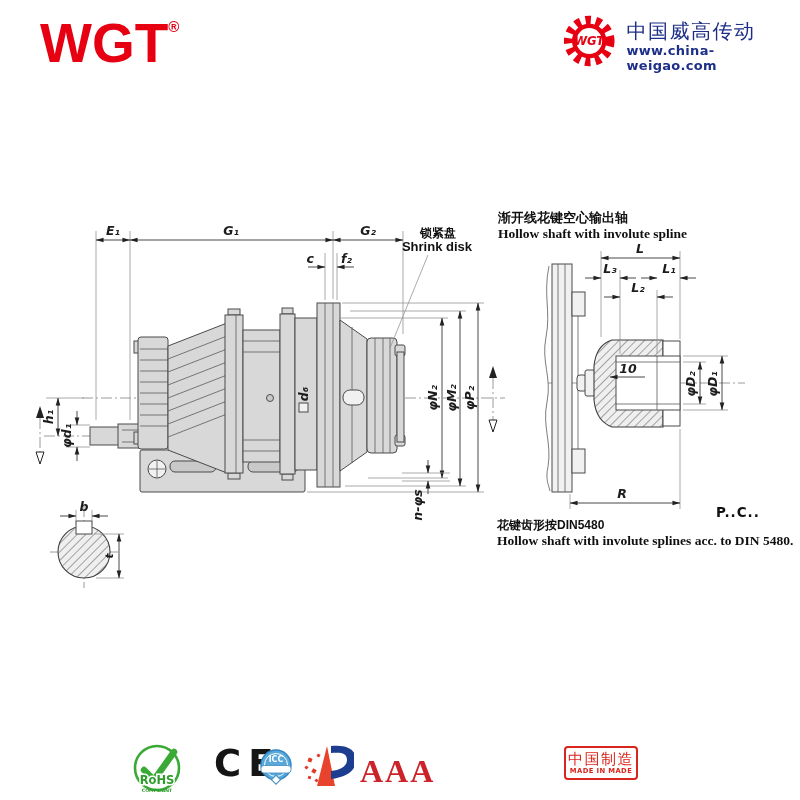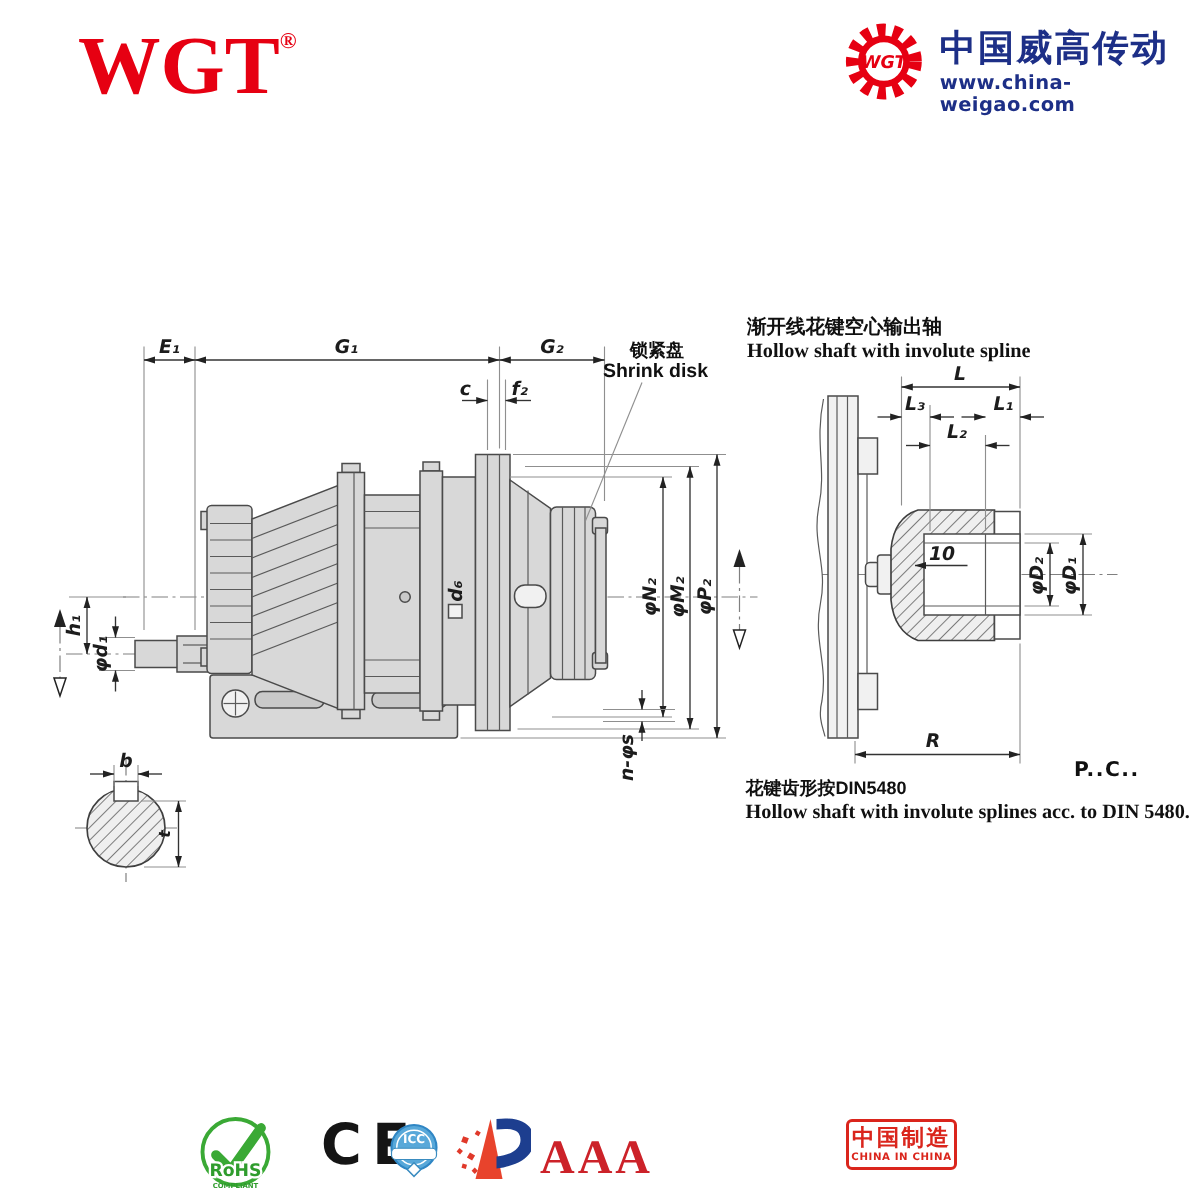--- a/index.html
+++ b/index.html
@@ -5,26 +5,26 @@
   :root{
     --red:#e60012; --navy:#1d2f87; --green:#3aa935; --blue:#4a9fd4;
     --ink:#2a2a2a; --metal:#d8d8d8; --stamp:#da251c;
   }
   html,body{margin:0;padding:0;background:#fff;}
   .page{position:relative;width:800px;height:800px;background:#fff;overflow:hidden;
         font-family:"DejaVu Sans",sans-serif;}
   .abs{position:absolute;}
 
   
-  #wgt-logo{left:52px;top:16px;font-weight:900;font-size:55px;line-height:1;
-            color:var(--red);letter-spacing:0px;font-family:Liberation Serif, serif;}
+  #wgt-logo{left:40px;top:16px;font-weight:900;font-size:55px;line-height:1;
+            color:var(--red);letter-spacing:0px;font-family:Liberation Sans, sans-serif;}
   #wgt-logo .reg{font-size:15px;vertical-align:30px;font-weight:bold;}
   .brand{left:562px;top:13px;display:flex;gap:9px;align-items:flex-start;}
   .brand-text{display:flex;flex-direction:column;margin-top:6px;}
-  .brand-name{font-size:24px;font-weight:bold;color:var(--navy);letter-spacing:1.5px;
+  .brand-name{font-size:20px;font-weight:normal;color:var(--navy);letter-spacing:1.5px;
               line-height:1.2;font-family:"Liberation Sans","DejaVu Sans",sans-serif;}
   .brand-site{font-size:13px;font-weight:bold;color:var(--navy);letter-spacing:.3px;}
 
   
   .dim{font:italic bold 12.5px "DejaVu Sans",sans-serif;fill:#1c1c1c;}
   .dimS{font:italic bold 10.5px "DejaVu Sans",sans-serif;fill:#1c1c1c;}
   .cjk{font:bold 13px "Liberation Sans","DejaVu Sans",sans-serif;fill:#101010;}
   .cjkS{font:bold 12px "Liberation Sans","DejaVu Sans",sans-serif;fill:#101010;}
   .en{font:bold 13px "Liberation Sans","DejaVu Sans",sans-serif;fill:#101010;}
   .serifT{font:bold 13.5px "Liberation Serif",serif;fill:#101010;}
@@ -43,21 +43,21 @@
   .footer{left:130px;top:740px;width:560px;height:58px;}
   .ce{left:60px;top:2px;font-family:"DejaVu Sans",sans-serif;font-weight:bold;
       font-size:37px;color:#151515;letter-spacing:7px;transform:scaleY(1.02);margin-left:24px;}
   .aaa{left:230px;top:13px;font-family:"Liberation Serif",serif;font-weight:bold;
        font-size:32px;color:#cc2229;letter-spacing:2px;}
   .slogan{left:298px;top:12px;font-size:24px;font-weight:bold;color:var(--red);
           letter-spacing:1px;font-family:"Liberation Sans","DejaVu Sans",sans-serif;}
   .stamp{left:434px;top:6px;width:70px;height:30px;border:2.5px solid var(--stamp);
          border-radius:4px;display:flex;flex-direction:column;align-items:center;
          justify-content:center;color:var(--stamp);}
-  .stamp .l1{font-size:15px;font-weight:700;letter-spacing:1.5px;line-height:1.05;
+  .stamp .l1{font-size:15px;font-weight:400;letter-spacing:1.5px;line-height:1.05;
              font-family:"Liberation Sans","DejaVu Sans",sans-serif;}
   .stamp .l2{font-size:6.8px;font-weight:800;letter-spacing:.4px;}
 </style>
 </head>
 <body>
 
 <div class="page">
 
   <div class="abs" id="wgt-logo"><span>WGT</span><span class="reg">®</span></div>
 
@@ -367,17 +367,17 @@
       <rect x="13" y="11" width="3" height="3" transform="rotate(30 14.5 12.5)" fill="#e0392a"></rect>
       <polygon points="23,3 31,43 13,43" fill="#e8432c"></polygon>
       <path d="M27,3 C45,1 52,8 52,17 C52,28 42,34 27,36 L27,28 C37,27 43,23 43,17 C43,10 37,9 27,10 Z" fill="#1d3e8f"></path>
     </svg>
 
     <div class="abs aaa">AAA</div>
 
 
     <div class="abs stamp">
       <div class="l1">中国制造</div>
-      <div class="l2">CHINA IN CHINA</div>
+      <div class="l2">MADE IN MADE</div>
     </div>
   </div>
 
 </div>
 
 </body></html>

